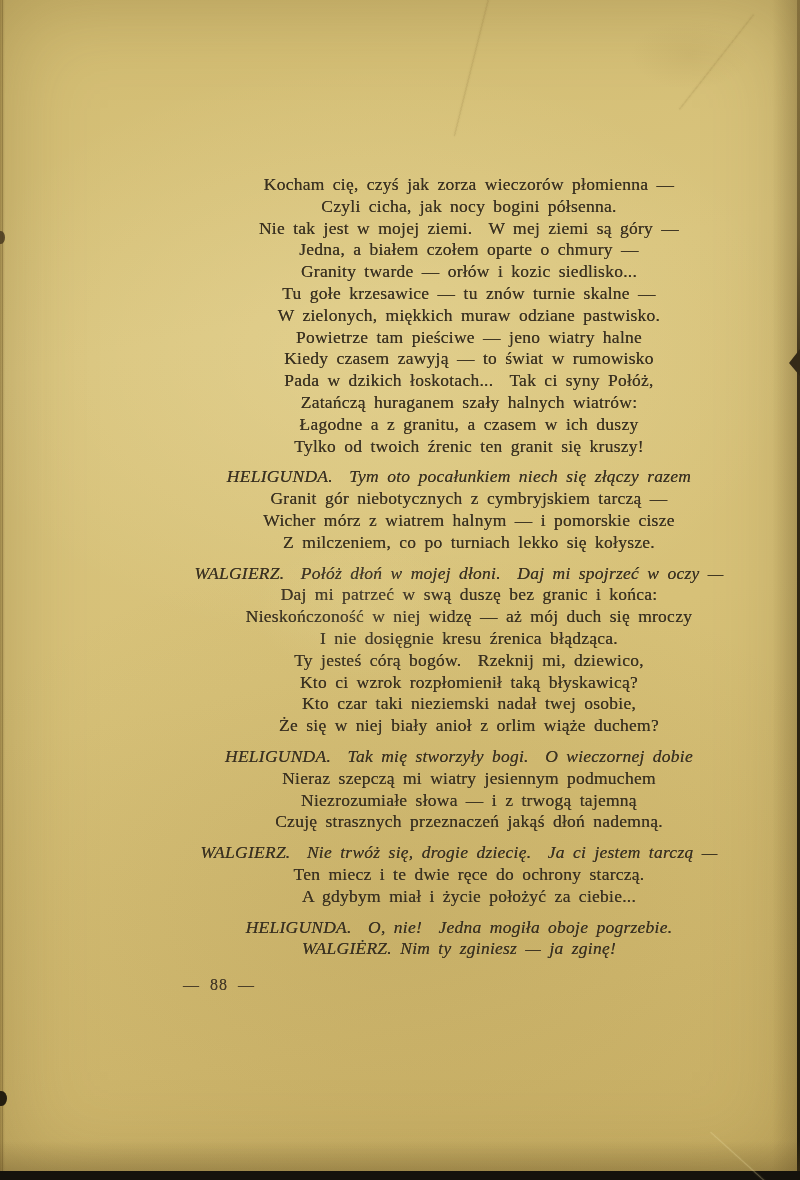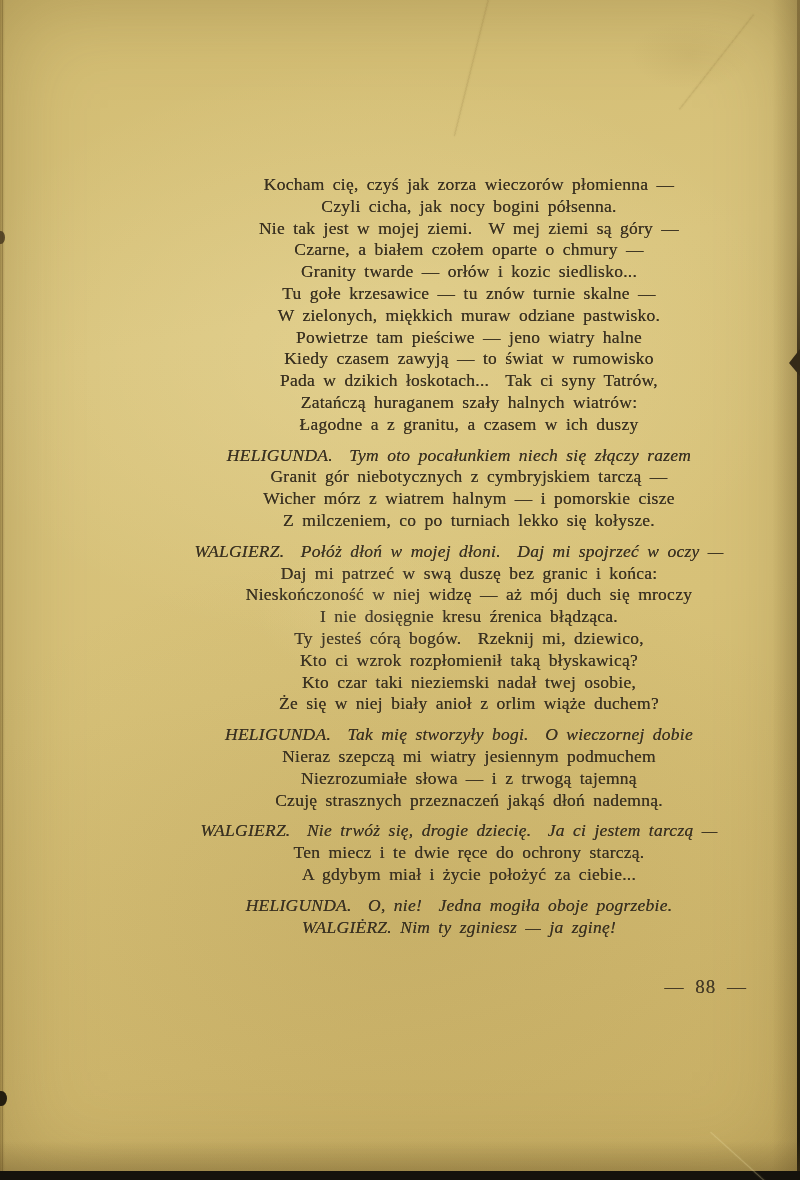--- a/index.html
+++ b/index.html
@@ -32,24 +32,24 @@
     color: #3a3121;
     letter-spacing: 0.25px;
     word-spacing: 3.6px;
     text-shadow: 0 0 0.6px rgba(58,49,33,0.85);
   }
   .line.verse { padding-left: 20px; }
   .line.speaker { padding-left: 0; font-style: italic; }
   .line.gap { margin-top: 9px; }
   .page-number {
     position: absolute;
-    left: 191px; top: 976px;
+    left: 183px; top: 976px;
     width: 556px;
-    text-align: right;
-    font-size: 19px;
+    text-align: left;
+    font-size: 16px;
     color: #453a26;
     word-spacing: 5px;
     letter-spacing: 1px;
     text-shadow: 0 0 0.6px rgba(69,58,38,0.8);
   }
   
   .abs { position: absolute; }
   .edge-left-shadow {
     left: 0; top: 0; width: 5px; height: 100%;
     background: linear-gradient(to right, rgba(118,94,42,0.5), rgba(118,94,42,0));
@@ -108,29 +108,30 @@
 </style>
 </head>
 <body>
 
 <div class="scan">
 
   <div class="text-block">
     <div class="line verse">Kocham cię, czyś jak zorza wieczorów płomienna —</div>
     <div class="line verse">Czyli cicha, jak nocy bogini półsenna.</div>
     <div class="line verse">Nie tak jest w mojej ziemi.  W mej ziemi są góry —</div>
-    <div class="line verse">Czarne, a białem czołem oparte o chmury —</div>
+    <div class="line verse">Jedna, a białem czołem oparte o chmury —</div>
     <div class="line verse">Granity twarde — orłów i kozic siedlisko...</div>
     <div class="line verse">Tu gołe krzesawice — tu znów turnie skalne —</div>
     <div class="line verse">W zielonych, miękkich muraw odziane pastwisko.</div>
     <div class="line verse">Powietrze tam pieściwe — jeno wiatry halne</div>
     <div class="line verse">Kiedy czasem zawyją — to świat w rumowisko</div>
-    <div class="line verse">Pada w dzikich łoskotach...  Tak ci syny Tatrów,</div>
+    <div class="line verse">Pada w dzikich łoskotach...  Tak ci syny Połóż,</div>
     <div class="line verse">Zatańczą huraganem szały halnych wiatrów:</div>
     <div class="line verse">Łagodne a z granitu, a czasem w ich duszy</div>
+    <div class="line verse">Tylko od twoich źrenic ten granit się kruszy!</div>
     <div class="line speaker gap">HELIGUNDA.  Tym oto pocałunkiem niech się złączy razem</div>
     <div class="line verse">Granit gór niebotycznych z cymbryjskiem tarczą —</div>
     <div class="line verse">Wicher mórz z wiatrem halnym — i pomorskie cisze</div>
     <div class="line verse">Z milczeniem, co po turniach lekko się kołysze.</div>
     <div class="line speaker gap">WALGIERZ.  Połóż dłoń w mojej dłoni.  Daj mi spojrzeć w oczy —</div>
     <div class="line verse">Daj mi patrzeć w swą duszę bez granic i końca:</div>
     <div class="line verse">Nieskończoność w niej widzę — aż mój duch się mroczy</div>
     <div class="line verse">I nie dosięgnie kresu źrenica błądząca.</div>
     <div class="line verse">Ty jesteś córą bogów.  Rzeknij mi, dziewico,</div>
     <div class="line verse">Kto ci wzrok rozpłomienił taką błyskawicą?</div>

